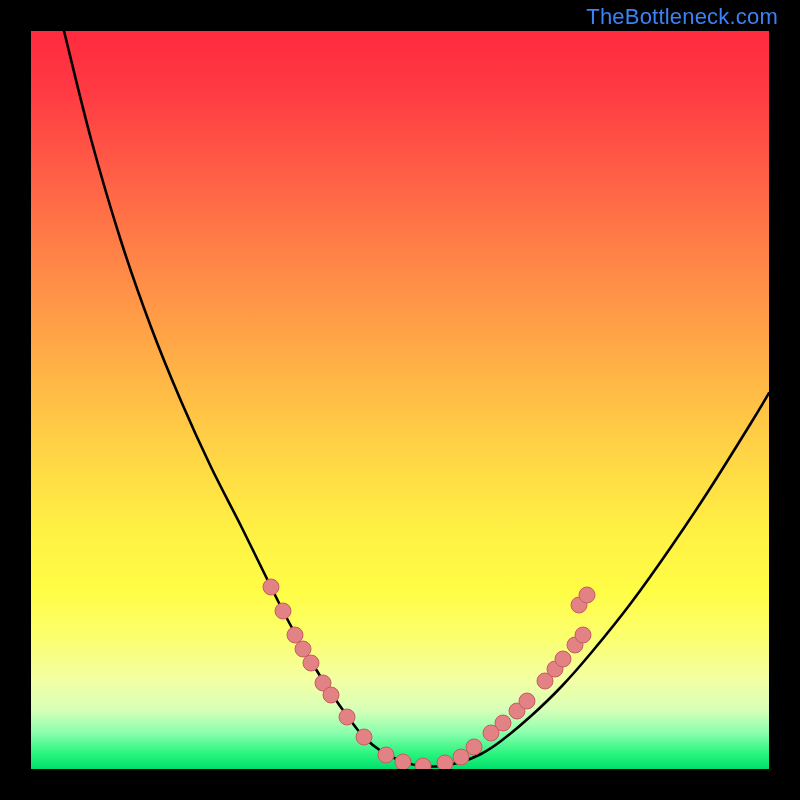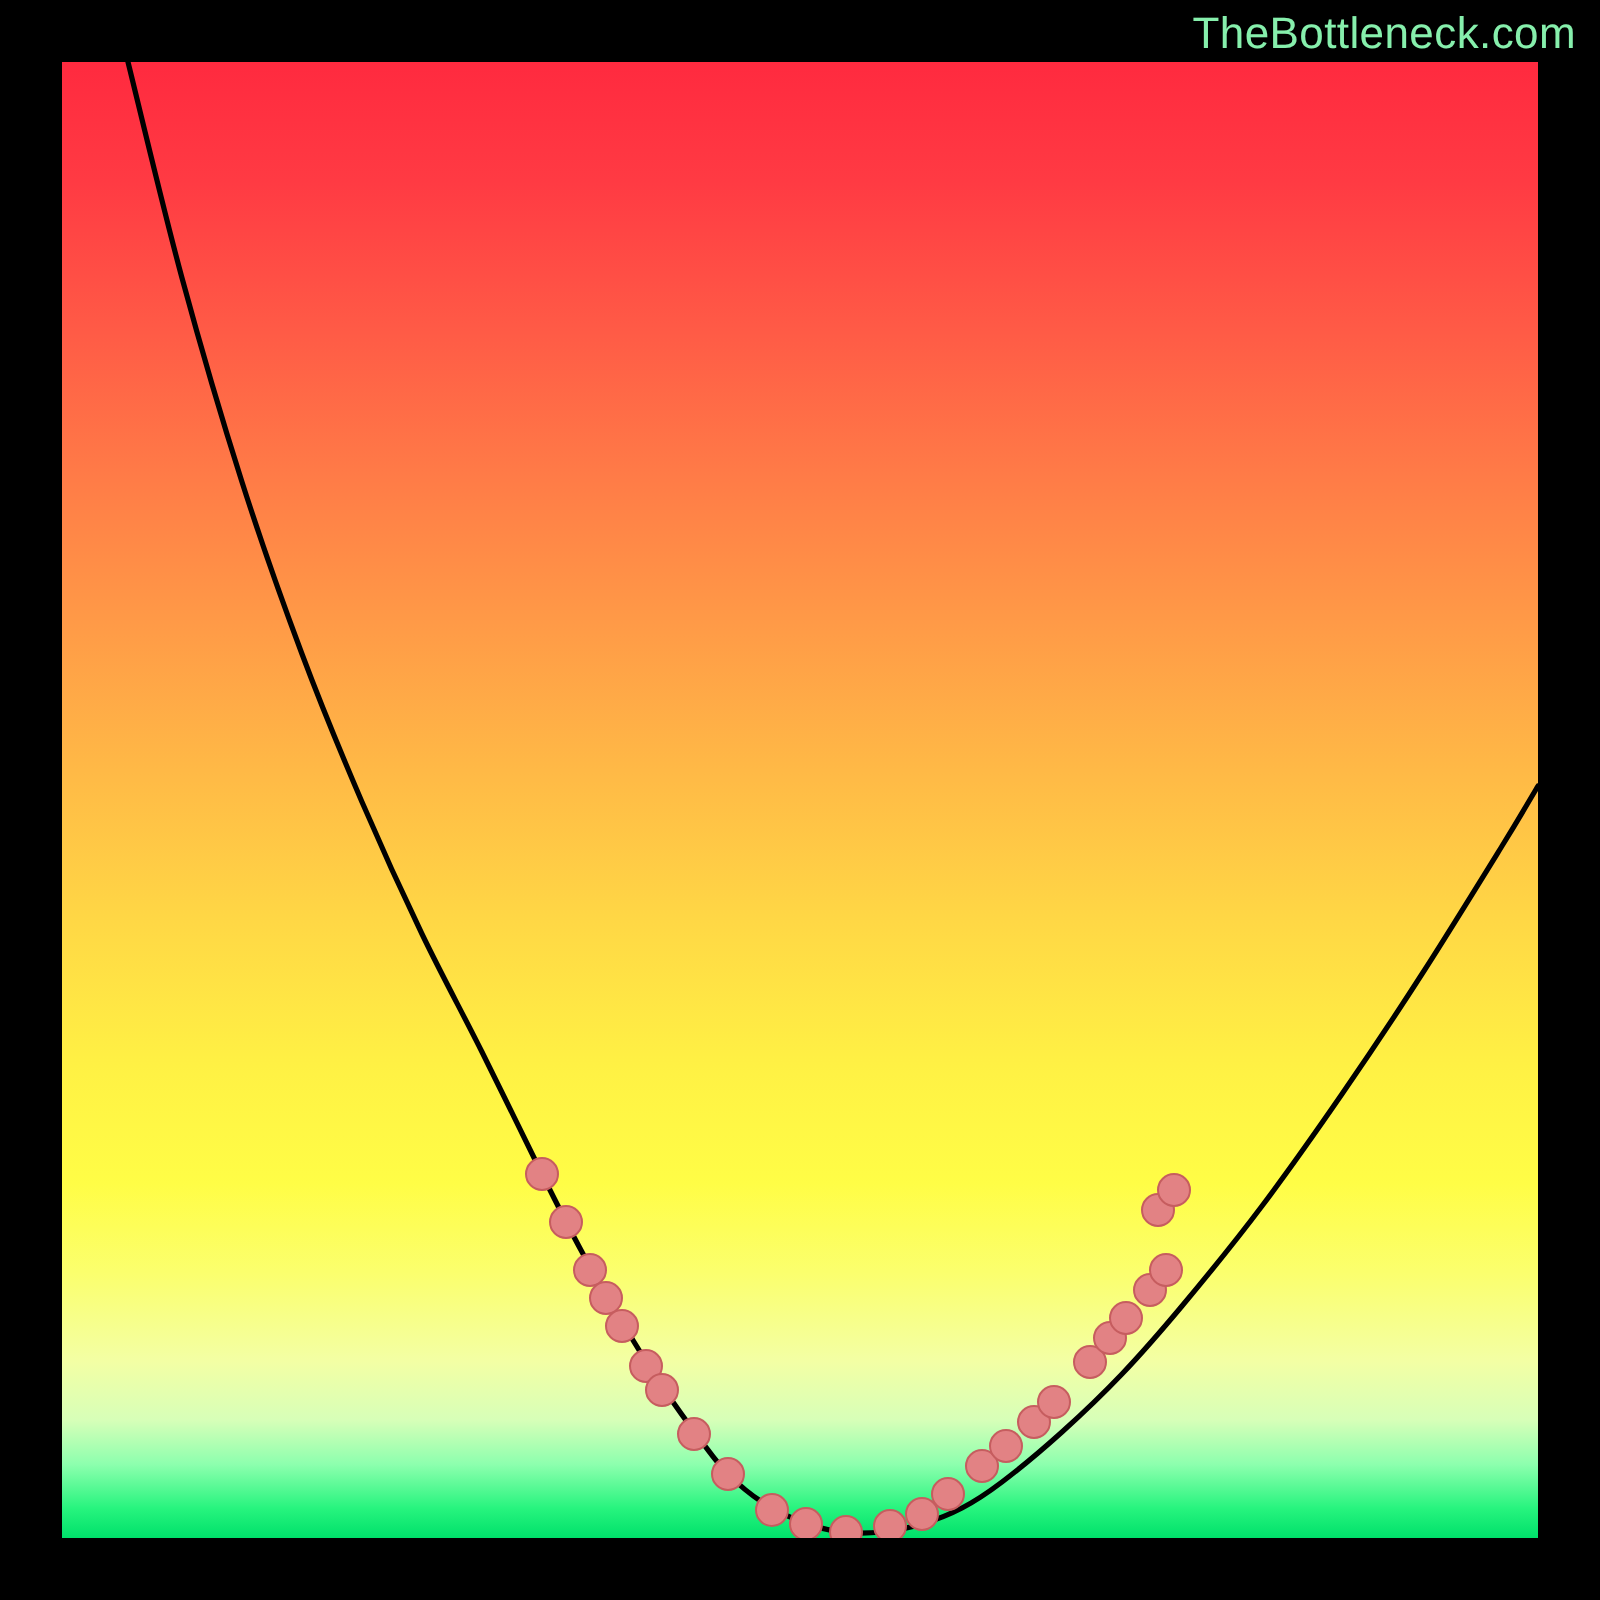--- a/index.html
+++ b/index.html
@@ -38,22 +38,22 @@
       #f3ffa4 88%,
       #d7ffb8 92%,
       #8dffae 95%,
       #27f47e 98%,
       #00e06a 100%
     );
   }
   .watermark {
     position: absolute;
     top: 4px;
-    right: 12px;
-    color: #86efac;
+    right: 22px;
+    color: #3b82f6;
     font-size: 22px;
     font-weight: 500;
     letter-spacing: 0.2px;
     user-select: none;
   }
   svg.overlay {
     position: absolute;
     left: 0;
     top: 0;
     width: 738px;

